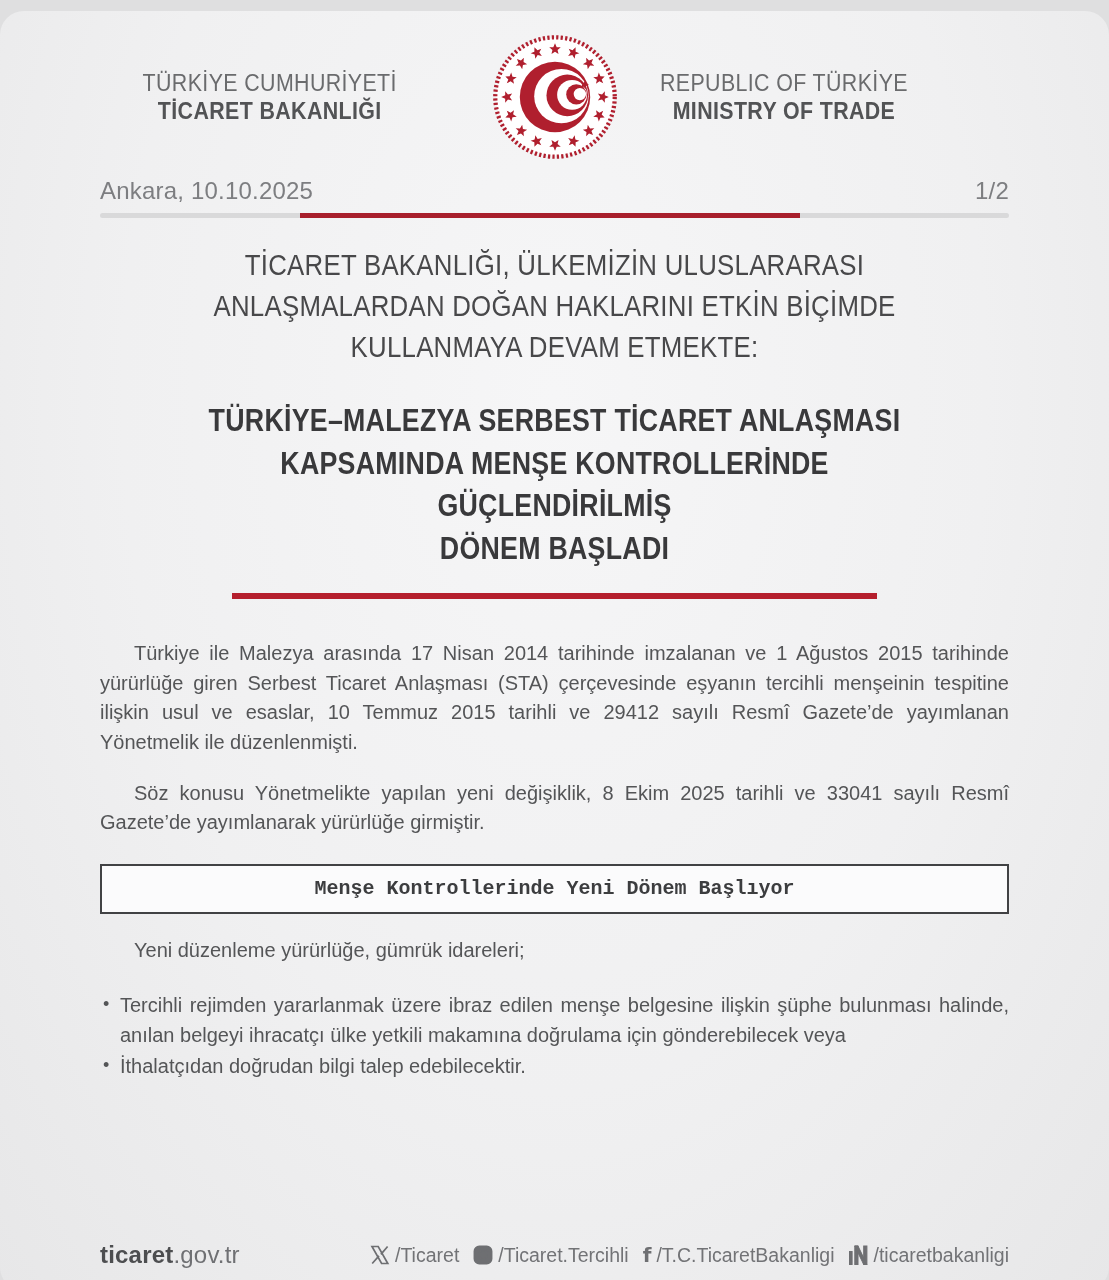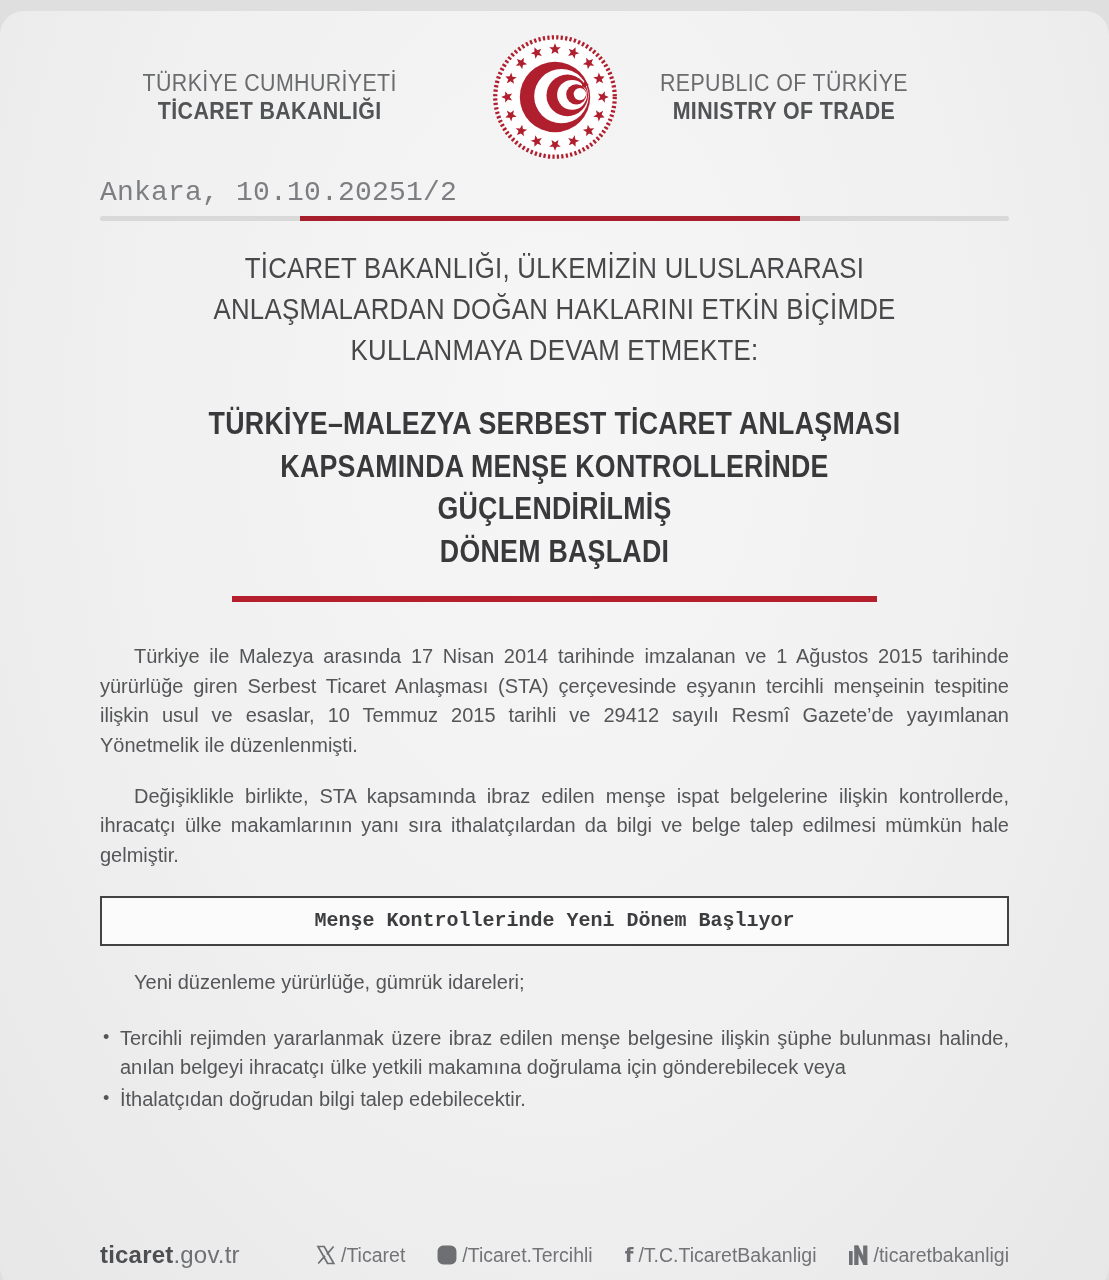--- a/index.html
+++ b/index.html
@@ -24,22 +24,22 @@
     padding:22px 60px 0 60px;
   }
   .hdr-block{text-align:center;line-height:1.22;letter-spacing:.4px;transform:scaleX(.93);}
   .hdr-line1{font-size:23px;font-weight:400;color:#6a6b6d;}
   .hdr-line2{font-size:23px;font-weight:700;color:#525355;}
   .hdr-right{padding-right:120px;}
   .logo-wrap{display:flex;justify-content:center;align-items:center;}
 
   
   .meta-row{
-    display:flex;justify-content:flex-start;align-items:flex-end;
-    margin-top:16px;font-size:28px;color:#7d7e81;letter-spacing:.2px;font-family:Liberation Mono, monospace;
+    display:flex;justify-content:space-between;align-items:flex-end;
+    margin-top:16px;font-size:24px;color:#7d7e81;letter-spacing:.2px;
   }
   .divider{display:flex;height:5px;margin-top:8px;border-radius:3px;overflow:hidden;}
   .divider .seg-gray{background:#d9d9da;}
   .divider .seg-red{background:#a81f2c;}
 
   
   .kicker{
     margin-top:26px;text-align:center;
     font-size:30px;font-weight:400;color:#48484a;line-height:1.37;
     letter-spacing:.3px;transform:scaleX(.86);
@@ -65,21 +65,21 @@
   .bullets li::before{content:"\2022";position:absolute;left:3px;top:0;color:#545557;font-size:18px;}
 
   
   .footer{
     position:absolute;left:0;right:0;bottom:22px;
     display:flex;justify-content:space-between;align-items:center;
     padding:0 100px;
   }
   .website{font-size:24px;color:#6f7073;letter-spacing:.2px;}
   .website .site-bold{font-weight:700;color:#4d4e50;}
-  .social-row{display:flex;align-items:center;gap:32px;}
+  .social-row{display:flex;align-items:center;gap:14px;}
   .social-item{display:flex;align-items:center;gap:5px;font-size:19.5px;color:#727376;}
   .social-glyph{display:inline-flex;align-items:center;justify-content:center;color:#6e6f72;}
   .glyph-text{font-weight:700;font-size:20px;font-family:"DejaVu Sans",sans-serif;color:#6e6f72;}
   .social-svg{width:20px;height:20px;fill:#6e6f72;stroke:#6e6f72;}
 </style>
 </head>
 <body>
 
 <div class="page">
 
@@ -150,21 +150,21 @@
     <div class="main-title">
       <div>TÜRKİYE–MALEZYA SERBEST TİCARET ANLAŞMASI</div>
       <div>KAPSAMINDA MENŞE KONTROLLERİNDE GÜÇLENDİRİLMİŞ</div>
       <div>DÖNEM BAŞLADI</div>
     </div>
 
     <div class="red-rule"></div>
 
     <div class="body-text">
       <p class="para">Türkiye ile Malezya arasında 17 Nisan 2014 tarihinde imzalanan ve 1 Ağustos 2015 tarihinde yürürlüğe giren Serbest Ticaret Anlaşması (STA) çerçevesinde eşyanın tercihli menşeinin tespitine ilişkin usul ve esaslar, 10 Temmuz 2015 tarihli ve 29412 sayılı Resmî Gazete’de yayımlanan Yönetmelik ile düzenlenmişti.</p>
-      <p class="para">Değişiklikle birlikte, STA kapsamında ibraz edilen menşe ispat belgelerine ilişkin kontrollerde, ihracatçı ülke makamlarının yanı sıra ithalatçılardan da bilgi ve belge talep edilmesi mümkün hale gelmiştir.</p>
+      <p class="para">Söz konusu Yönetmelikte yapılan yeni değişiklik, 8 Ekim 2025 tarihli ve 33041 sayılı Resmî Gazete’de yayımlanarak yürürlüğe girmiştir.</p>
 
       <div class="section-box">
         <span class="section-box-title">Menşe Kontrollerinde Yeni Dönem Başlıyor</span>
       </div>
 
       <p class="lead-in">Yeni düzenleme yürürlüğe, gümrük idareleri;</p>
 
       <ul class="bullets">
         <li><span>Tercihli rejimden yararlanmak üzere ibraz edilen menşe belgesine ilişkin şüphe bulunması halinde, anılan belgeyi ihracatçı ülke yetkili makamına doğrulama için gönderebilecek veya</span></li>
         <li><span>İthalatçıdan doğrudan bilgi talep edebilecektir.</span></li>

